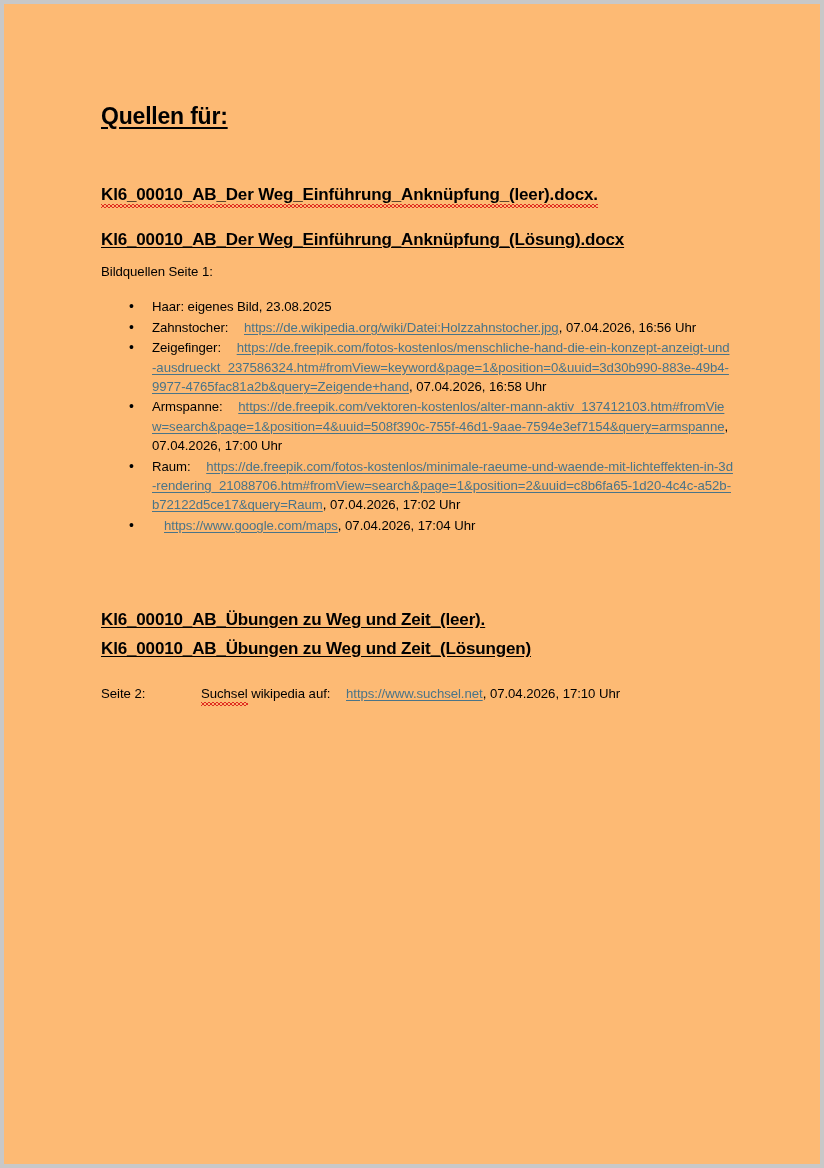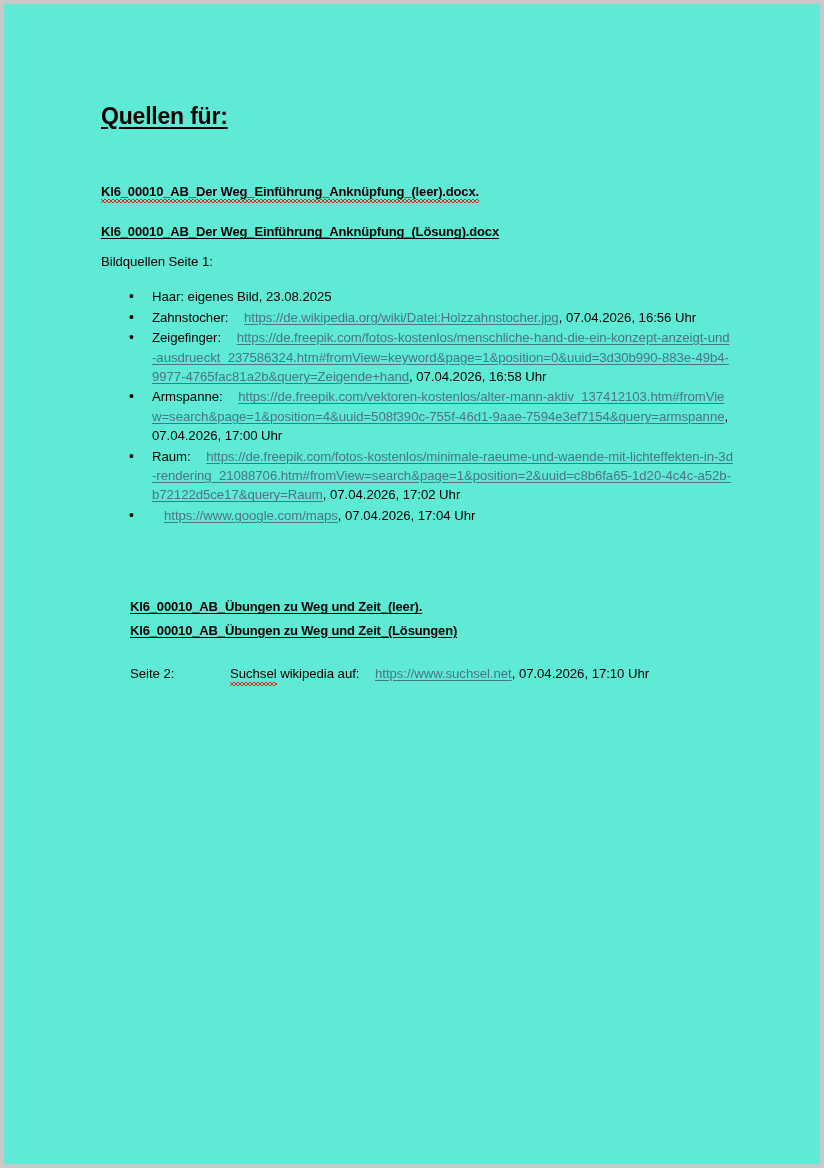--- a/index.html
+++ b/index.html
@@ -14,21 +14,21 @@
     overflow: hidden;
     font-family: "Liberation Sans", sans-serif;
   }
 
   .page {
     position: absolute;
     left: 4px;
     top: 4px;
     width: 816px;
     height: 1160px;
-    background: #5eead4;
+    background: #fdba74;
     box-sizing: border-box;
     overflow: hidden;
   }
 
   .content {
     position: absolute;
     left: 97px;
     top: 0;
     width: 632px;
   }
@@ -41,21 +41,21 @@
     text-decoration: underline;
     text-underline-offset: 3px;
     letter-spacing: -0.2px;
     margin: 0;
     padding-top: 99px;
     line-height: 1.18;
   }
 
   
   .file-heading {
-    font-size: 13px;
+    font-size: 17px;
     font-weight: bold;
     color: #000000;
     text-decoration: underline;
     text-underline-offset: 2px;
     letter-spacing: -0.15px;
     line-height: 1.25;
     white-space: nowrap;
   }
   .fh-1 { margin-top: 54px; }
   .fh-2 { margin-top: 24px; }
@@ -137,21 +137,21 @@
   a.link, .link {
     color: #4a7488;
     text-decoration: underline;
     text-underline-offset: 1.5px;
     word-break: break-all;
     cursor: pointer;
     padding-left: 12px;
   }
 
   
-  .bottom-block { margin-top: 74px; margin-left: 29px; }
+  .bottom-block { margin-top: 74px; }
   .fh-3 { margin-top: 0; }
   .fh-4 { margin-top: 7px; }
 
   .seite-row {
     margin-top: 25px;
     font-size: 13.2px;
     color: #000000;
     line-height: 1.5;
     letter-spacing: -0.05px;
     display: flex;

